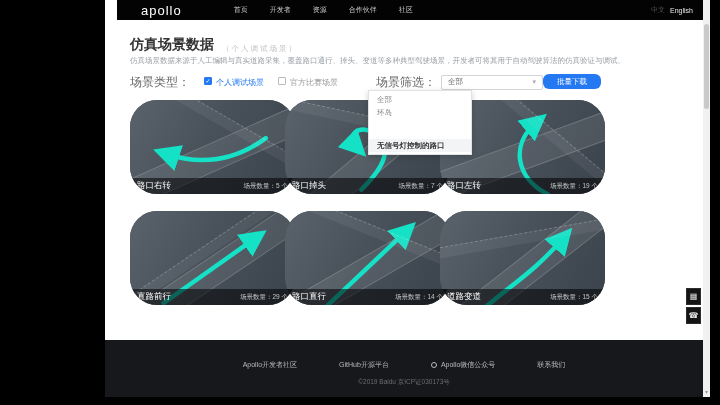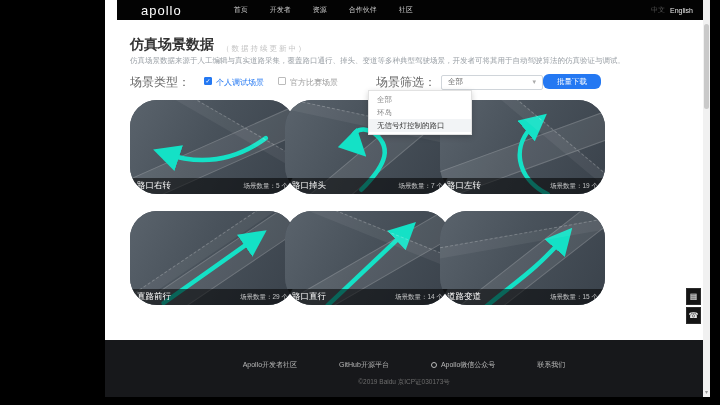--- a/index.html
+++ b/index.html
@@ -42,21 +42,21 @@
   .select .caret { font-size:7px; color:#aaa; }
   .dl-btn { position:absolute; left:413px; top:0px; width:58px; height:15px; background:#2478f2;
     border:none; border-radius:6px; color:#fff; font-size:7.5px; cursor:pointer;
     font-family:"Liberation Sans",sans-serif; }
 
   
   .dropdown { position:absolute; left:263px; top:90px; width:104px; background:#fff;
     border:1px solid #e2e2e2; box-shadow:0 2px 6px rgba(0,0,0,.18); z-index:20; padding:2px 0; }
   .dropdown .opt { height:13px; line-height:13px; padding:0 8px; font-size:7.5px; color:#888;
     white-space:nowrap; cursor:pointer; }
-  .dropdown .opt.active { background:#f2f4f6; color:#333; font-weight:400; }
+  .dropdown .opt.active { background:#f2f4f6; color:#333; font-weight:700;margin-top:20px; }
 
   
   .grid { position:absolute; left:25px; top:100px; display:grid;
     grid-template-columns:repeat(3,147px); grid-auto-rows:94px; column-gap:8px; row-gap:17px; }
   .card { position:relative; width:165px; height:94px; overflow:hidden; cursor:pointer; background:#444c55;border-radius:27px; }
   .cimg { position:absolute; inset:0; overflow:hidden;
     background:linear-gradient(118deg,#5a636c 0%,#49525b 45%,#3a424b 100%); }
   .cimg::before { content:""; position:absolute; left:-40%; top:38%; width:200%; height:26px;
     background:rgba(255,255,255,.08); border-top:1px solid rgba(255,255,255,.16);
     border-bottom:1px solid rgba(255,255,255,.16); transform:rotate(var(--a1,-28deg)); }
@@ -106,21 +106,21 @@
       <span>社区</span>
     </div>
     <div class="lang">
       <span class="zh">中文</span>
       <span class="en">English</span>
     </div>
   </div>
 
   <div class="title-row">
     <span class="title">仿真场景数据</span>
-    <span class="subtitle">（数据持续更新中）</span>
+    <span class="subtitle">（个人调试场景）</span>
   </div>
   <div class="desc">仿真场景数据来源于人工编辑与真实道路采集，覆盖路口通行、掉头、变道等多种典型驾驶场景，开发者可将其用于自动驾驶算法的仿真验证与调试。</div>
 
   <div class="filters">
     <span class="flabel">场景类型：</span>
     <span class="chk">
       <span class="box on">✓</span>
       <span class="lbl on">个人调试场景</span>
     </span>
     <span class="chk">

